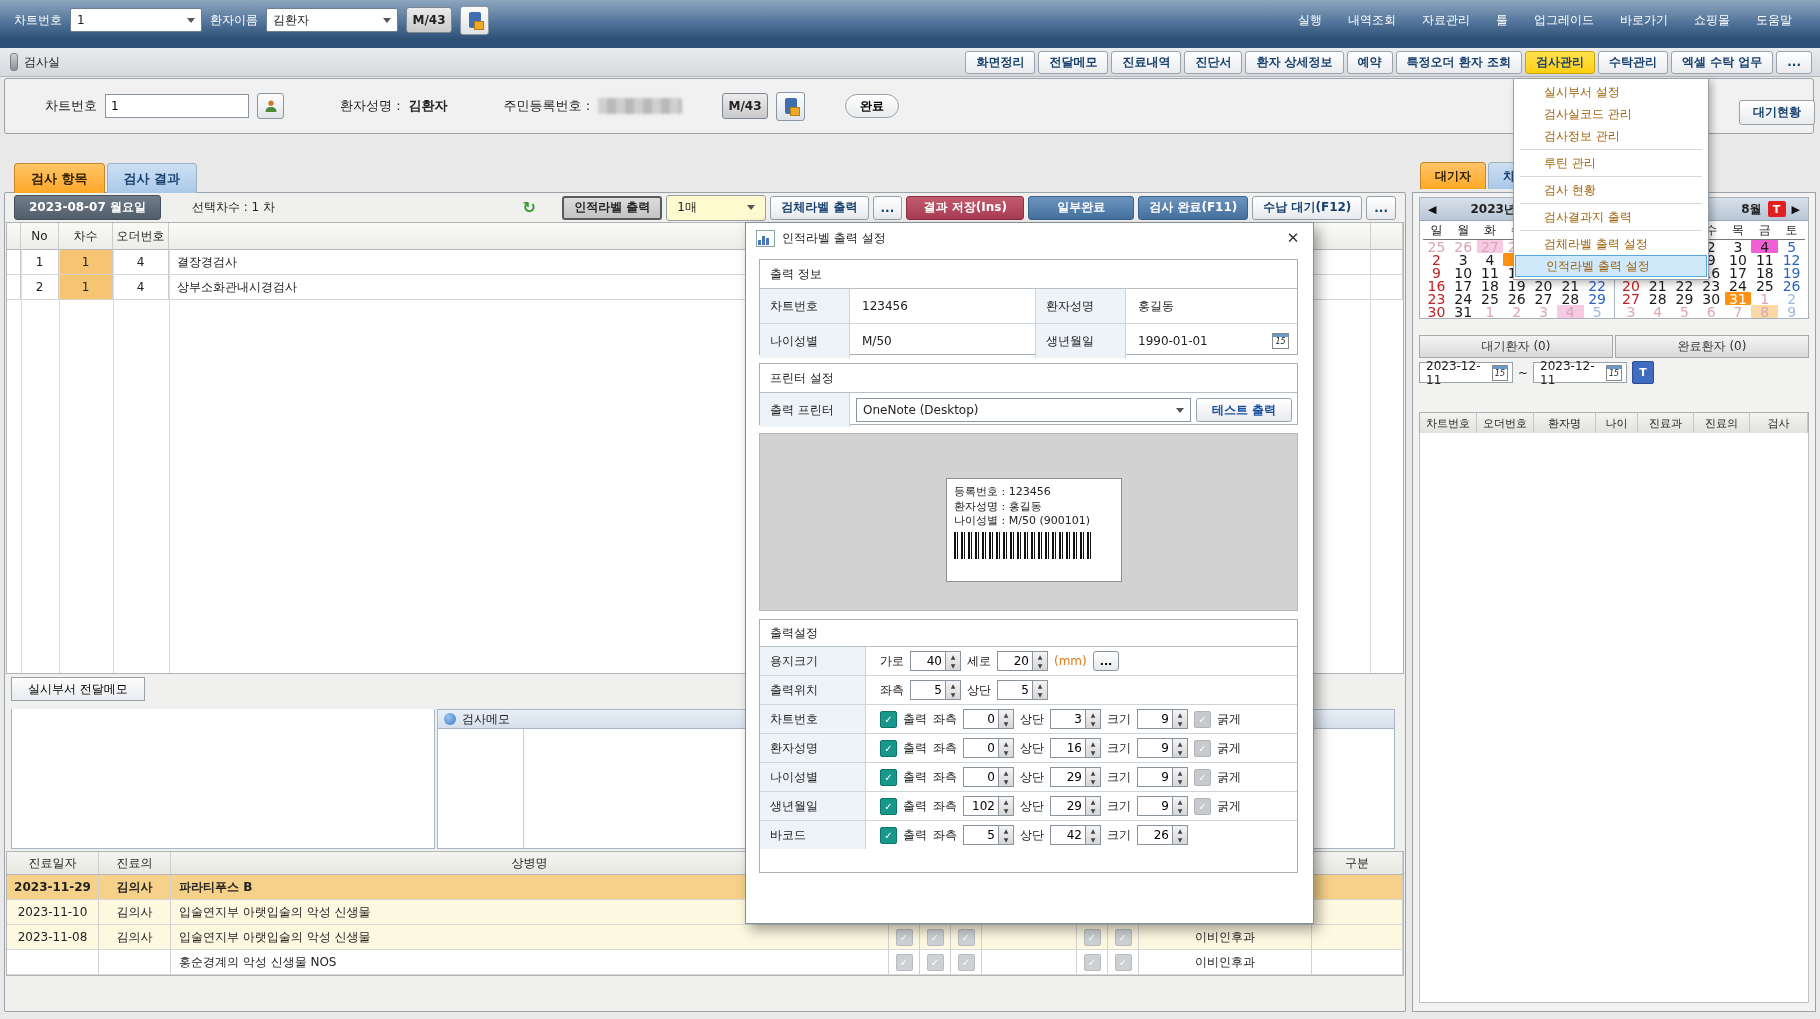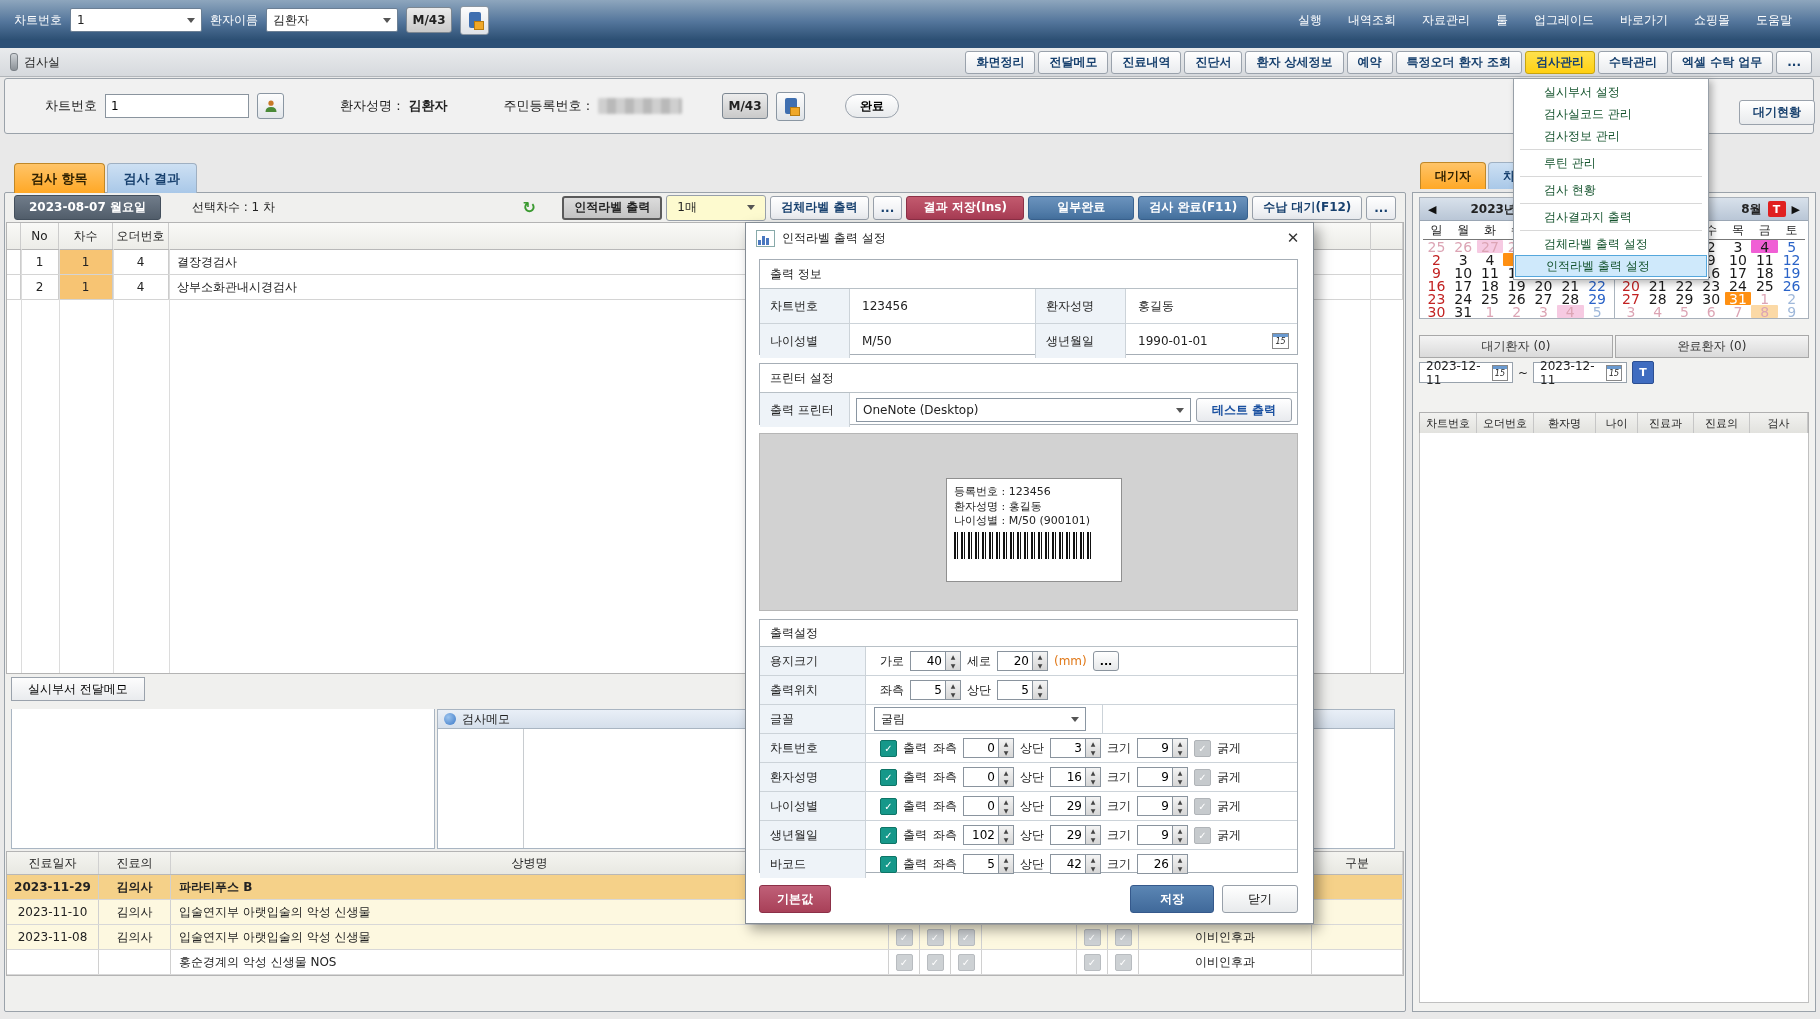--- a/index.html
+++ b/index.html
@@ -109,21 +109,21 @@
   .fsel{width:92px;height:21px;border:1px solid #98a2ac;background:#fff;display:flex;align-items:center;justify-content:space-between;padding:0 5px;font-size:11px;color:#333;box-sizing:border-box}
   .srchin{flex:1;height:21px;border:1px solid #98a2ac;font-size:11px;padding:0 5px;box-sizing:border-box;font-family:inherit}
   .sbtn{width:23px;height:21px;border:1px solid #98a2ac;background:linear-gradient(#fff,#e4e6e8);display:flex;align-items:center;justify-content:center}
   .mag{width:7px;height:7px;border:2px solid #333;border-radius:50%;position:relative}
   .mag::after{content:"";position:absolute;width:5px;height:2px;background:#333;transform:rotate(45deg);right:-4px;bottom:-2px}
   .rhead{position:absolute;top:219px;left:6px;right:6px;display:flex;height:22px;background:linear-gradient(#f2f2f0,#e2e2de);border:1px solid #b0b0b0;font-size:11px;box-sizing:border-box}
   .rhead>div{display:flex;align-items:center;justify-content:center;border-right:1px solid #c6c6c6;box-sizing:border-box}
   .rbody{position:absolute;top:240px;left:6px;right:6px;bottom:8px;background:#fff;border:1px solid #c0c0c0;border-top:none}
   
   .dropdown{position:absolute;left:1513px;top:78px;width:194px;background:#fff;border:1px solid #98a0a8;box-shadow:3px 3px 7px rgba(0,0,0,.28);z-index:90;padding:2px 0}
-  .dd-item{height:22px;display:flex;align-items:center;padding-left:30px;font-size:12px;color:#14532d}
+  .dd-item{height:22px;display:flex;align-items:center;padding-left:30px;font-size:12px;color:#a16207}
   .dd-item.sel{background:#cfe9fb;border:1px solid #55a7dc;box-sizing:border-box;margin:0 1px}
   .dd-sep{border-top:1px solid #d8d8d8;margin:2px 6px}
   
   .dialog{position:absolute;left:745px;top:222px;width:567px;height:700px;background:#fff;border:1px solid #858d95;box-shadow:5px 6px 12px rgba(0,0,0,.35);z-index:80}
   .dtitle{height:30px;display:flex;align-items:center;gap:7px;padding:0 10px;font-size:12px}
   .dico{width:15px;height:13px;border:1px solid #8aa;display:flex;align-items:flex-end;gap:1px;padding:1px}
   .dico i{display:block;width:3px;background:#4a78c0}
   .dclose{margin-left:auto;font-size:15px;color:#333;width:20px;text-align:center}
   .dclose::after{content:"✕"}
   .grp{position:absolute;left:13px;width:539px;border:1px solid #a6aeb6;background:#fff;box-sizing:border-box}
@@ -667,30 +667,20 @@
               <span class="spin">
                 <input class="sin" value="5" style="">
                 <span class="sbtns">
                   <span class="su"></span>
                   <span class="sd"></span>
                 </span>
               </span>
             </div>
           </div>
           <div class="srow">
-            <div class="slbl">글꼴</div>
-            <div class="scnt" style="padding-left: 8px;">
-              <div class="fcombo" style="width: 212px;">
-                <span>굴림</span>
-                <i class="carr"></i>
-              </div>
-              <i class="fdiv"></i>
-            </div>
-          </div>
-          <div class="srow">
             <div class="slbl">차트번호</div>
             <div class="scnt">
               <span class="cb teal"></span>
               <span class="flbl">출력</span>
               <span class="flbl">좌측</span>
               <span class="spin">
                 <input class="sin" value="0" style="">
                 <span class="sbtns">
                   <span class="su"></span>
                   <span class="sd"></span>
@@ -842,20 +832,15 @@
                 <span class="sbtns">
                   <span class="su"></span>
                   <span class="sd"></span>
                 </span>
               </span>
             </div>
           </div>
         </div>
     </div>
 
-    <div class="dlgbtns">
-      <button class="bdef">기본값</button>
-      <button class="bsave">저장</button>
-      <button class="bclose">닫기</button>
-    </div>
   </div>
 
 </div>
 
 </body></html>

